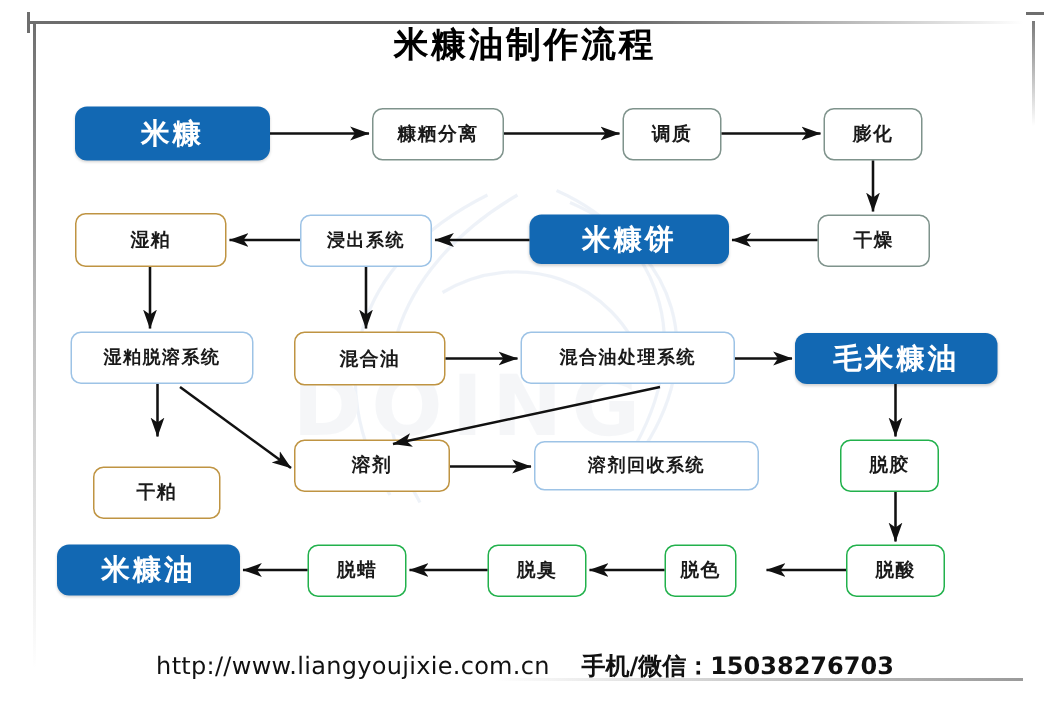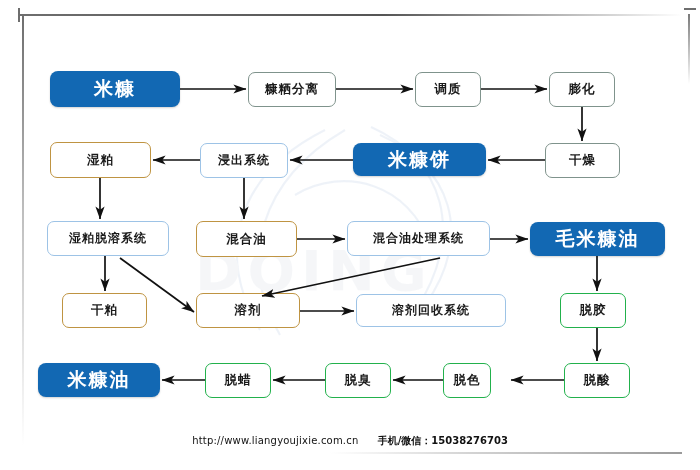--- a/index.html
+++ b/index.html
@@ -48,21 +48,21 @@
   .n-blue{border:1.4px solid #9dc3e6;}
   .n-gold{border:1.6px solid #bf9442;}
   .n-green{border:1.8px solid #22b14c;}
   .n-fill{background:#1268b3;border:none;color:#ffffff;border-radius:8px;
      box-shadow:0 1px 2px rgba(0,0,0,.18);font-size:19px;letter-spacing:2px;}
 
   .edges{position:absolute;left:0;top:0;width:700px;height:470px;pointer-events:none;}
 
   .footer{
     position:absolute;left:0;top:434px;width:700px;text-align:center;
-    font-size:10px;color:#111;
+    font-size:16px;color:#111;
     font-family:"DejaVu Sans","Liberation Sans",sans-serif;
   }
   .footer .url{letter-spacing:.2px;}
   .footer .phone{margin-left:16px;font-weight:bold;}
 </style>
 </head>
 <body>
 
 <div id="stage">
 
@@ -77,37 +77,38 @@
     <g fill="none" stroke="#dfe7f2" stroke-width="2.2">
       <path d="M150 5 C 60 50, 40 130, 85 205"></path>
       <path d="M170 5 C 85 55, 62 135, 105 210"></path>
       <path d="M205 10 C 275 40, 300 110, 250 180"></path>
       <path d="M196 2 C 268 34, 292 108, 240 186"></path>
       <path d="M120 70 C 170 40, 235 60, 255 120"></path>
     </g>
     <text x="20" y="165" font-family="DejaVu Sans, sans-serif" font-size="56" font-weight="bold" fill="#eceff3" letter-spacing="6">DOING</text>
   </svg>
 
+  <div class="title">米糠油制作流程</div>
 
   <div class="node n-fill" style="left:50px;top:71px;width:130px;height:36px;">米糠</div>
   <div class="node n-gray" style="left:248px;top:72px;width:88px;height:35px;">糠粞分离</div>
   <div class="node n-gray" style="left:415px;top:72px;width:66px;height:35px;">调质</div>
   <div class="node n-gray" style="left:549px;top:72px;width:66px;height:35px;">膨化</div>
 
   <div class="node n-gray" style="left:545px;top:143px;width:75px;height:35px;">干燥</div>
   <div class="node n-fill" style="left:353px;top:143px;width:133px;height:33px;">米糠饼</div>
   <div class="node n-blue sm" style="left:200px;top:143px;width:88px;height:35px;">浸出系统</div>
   <div class="node n-gold" style="left:50px;top:142px;width:101px;height:36px;">湿粕</div>
 
   <div class="node n-blue sm" style="left:47px;top:221px;width:122px;height:35px;">湿粕脱溶系统</div>
   <div class="node n-gold" style="left:196px;top:221px;width:101px;height:36px;">混合油</div>
   <div class="node n-fill" style="left:530px;top:222px;width:135px;height:34px;">毛米糠油</div>
   <div class="node n-blue sm" style="left:347px;top:221px;width:143px;height:35px;">混合油处理系统</div>
 
-  <div class="node n-gold" style="left:62px;top:293px;width:85px;height:35px;">干粕</div>
+  <div class="node n-gold" style="left:62px;top:311px;width:85px;height:35px;">干粕</div>
   <div class="node n-blue sm" style="left:356px;top:294px;width:150px;height:33px;">溶剂回收系统</div>
   <div class="node n-gold" style="left:196px;top:293px;width:104px;height:35px;">溶剂</div>
   <div class="node n-green" style="left:560px;top:293px;width:66px;height:35px;text-align:center;">脱胶</div>
 
   <div class="node n-green" style="left:564px;top:363px;width:66px;height:35px;">脱酸</div>
   <div class="node n-green" style="left:443px;top:363px;width:48px;height:35px;">脱色</div>
   <div class="node n-green" style="left:325px;top:363px;width:66px;height:35px;">脱臭</div>
   <div class="node n-green" style="left:205px;top:363px;width:66px;height:35px;">脱蜡</div>
   <div class="node n-fill" style="left:38px;top:363px;width:122px;height:34px;">米糠油</div>
 

